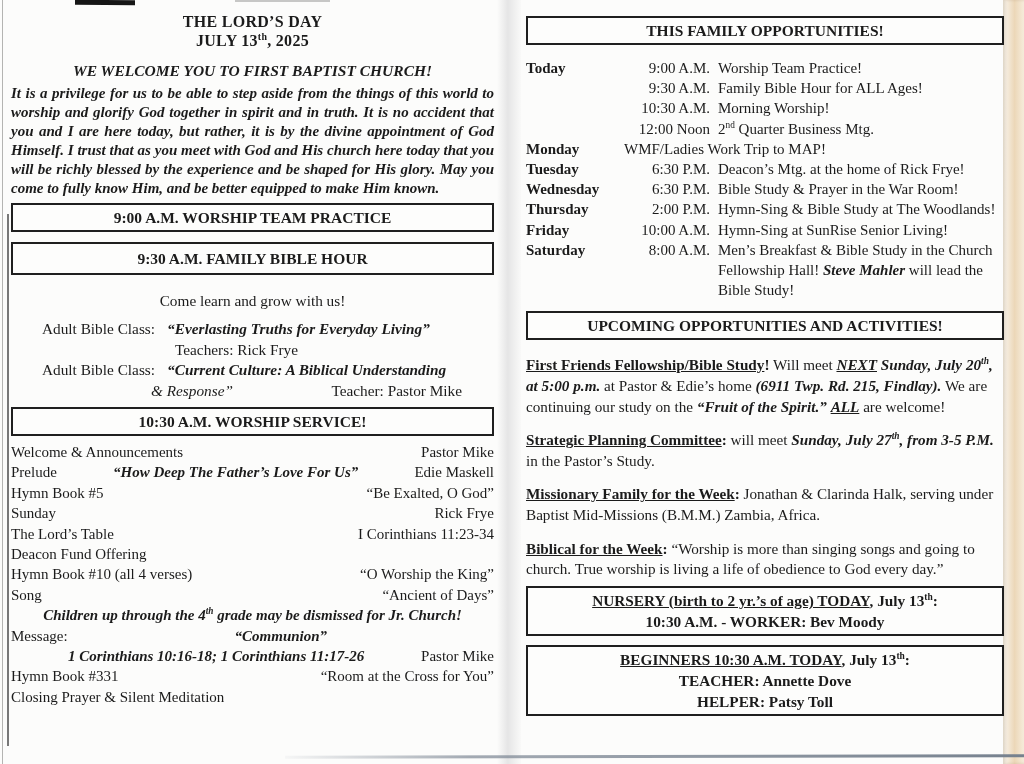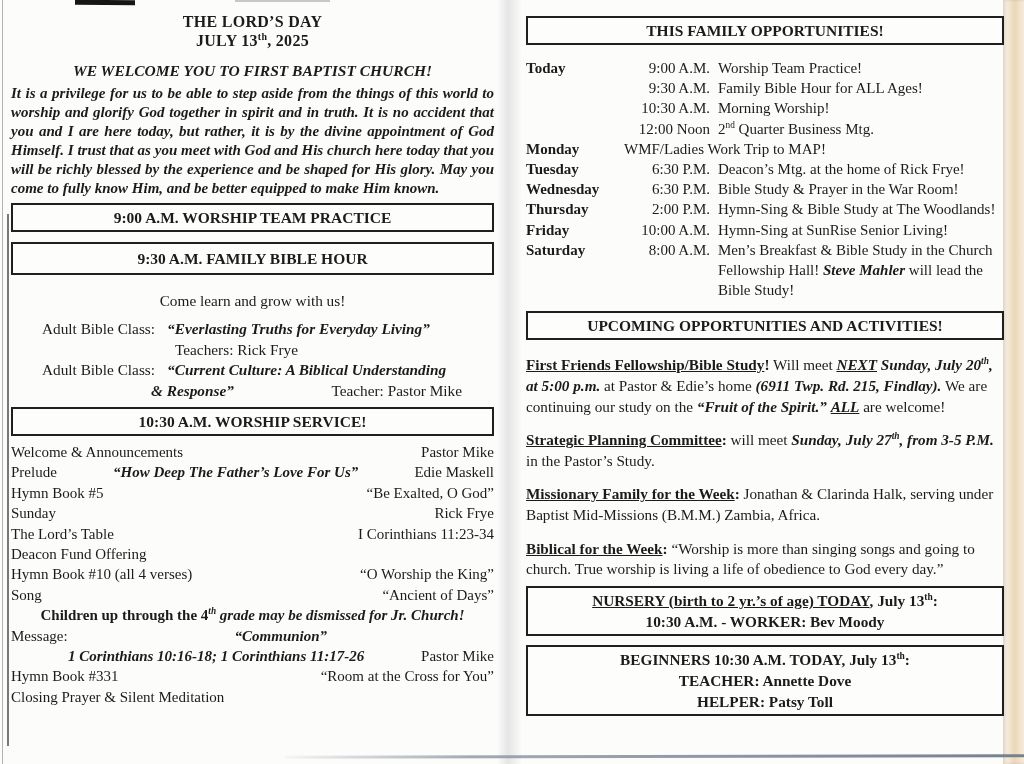--- a/index.html
+++ b/index.html
@@ -59,21 +59,21 @@
   .box-930  { margin-top: 10px; padding: 6px 2px; }
   .box-1030 { margin-top: 6px; }
   .class-line { text-align: center; font-size: 15.3px; line-height: 21px; }
   .class-block { margin-top: 15px; }
   .abc { margin-top: 8px; font-size: 15.3px; line-height: 20.5px; }
   .abc-row { display: flex; }
   .abc-label { padding-left: 31px; white-space: nowrap; }
   .abc-title { padding-left: 12px; font-weight: bold; font-style: italic; }
   .abc-teacher-r { text-align: center; padding-right: 32px; }
   .abc-row4 { display: flex; justify-content: space-between; padding-left: 140px; padding-right: 32px; }
-  .abc-resp { font-weight: bold; font-style: italic; }
+  .abc-resp { font-weight: normal; font-style: italic; }
   .service { margin-top: 6px; }
   .srow { display: flex; font-size: 15px; line-height: 20.4px; }
   .srow .l { white-space: nowrap; }
   .srow .c { flex: 1; text-align: center; }
   .srow .r { white-space: nowrap; }
 
   
   .pr { position: absolute; left: 526px; top: 16px; width: 478px; }
   .sched { margin-top: 13px; }
   .schrow { display: grid; grid-template-columns: 90px 86px 1fr; column-gap: 8px; font-size: 15px; line-height: 20.2px; }
@@ -171,21 +171,21 @@
           <span class="c"></span>
           <span class="r">“O Worship the King”</span>
         </div>
       <div class="srow">
           <span class="l">Song</span>
           <span class="c"></span>
           <span class="r">“Ancient of Days”</span>
         </div>
       <div class="srow">
           <span class="l"></span>
-          <span class="c"><span style="font-weight: bold; ">Children up through the 4</span><sup style="font-weight: bold; font-style: italic;">th</sup><span style="font-weight: bold; font-style: italic;"> grade may be dismissed for Jr. Church!</span></span>
+          <span class="c"><span style="font-weight: bold; font-style: italic;">Children up through the 4</span><sup style="font-weight: bold; font-style: italic;">th</sup><span style="font-weight: bold; font-style: italic;"> grade may be dismissed for Jr. Church!</span></span>
           <span class="r"></span>
         </div>
       <div class="srow">
           <span class="l">Message:</span>
           <span class="c"><span style="font-weight: bold; font-style: italic;">“Communion”</span></span>
           <span class="r"></span>
         </div>
       <div class="srow">
           <span class="l"></span>
           <span class="c"><span style="font-weight: bold; font-style: italic;">1 Corinthians 10:16-18; 1 Corinthians 11:17-26</span></span>
@@ -275,19 +275,19 @@
     <div class="para"><span style="font-weight: bold; text-decoration: underline;">Strategic Planning Committee</span><span style="font-weight: bold;">:</span><span> will meet </span><span style="font-weight: bold; font-style: italic;">Sunday, July 27</span><sup style="font-weight: bold; font-style: italic;">th</sup><span style="font-weight: bold; font-style: italic;">, from 3-5 P.M.</span><span> in the Pastor’s Study.</span></div>
     <div class="para"><span style="font-weight: bold; text-decoration: underline;">Missionary Family for the Week</span><span style="font-weight: bold;">:</span><span> Jonathan &amp; Clarinda Halk, serving under Baptist Mid-Missions (B.M.M.) Zambia, Africa.</span></div>
     <div class="para"><span style="font-weight: bold; text-decoration: underline;">Biblical for the Week</span><span style="font-weight: bold;">:</span><span> “Worship is more than singing songs and going to church. True worship is living a life of obedience to God every day.”</span></div>
 
     <div class="notice-box nursery">
       <div><span style="font-weight: bold; text-decoration: underline;">NURSERY (birth to 2 yr.’s of age) TODAY</span><span style="font-weight: bold;">, July 13</span><sup style="font-weight: bold;">th</sup><span style="font-weight: bold;">:</span></div>
       <div>10:30 A.M. - WORKER: Bev Moody</div>
     </div>
 
     <div class="notice-box beginners">
-      <div><span style="font-weight: bold; ">BEGINNERS 10:30 A.M. TODAY</span><span style="font-weight: bold;">, July 13</span><sup style="font-weight: bold;">th</sup><span style="font-weight: bold;">:</span></div>
+      <div><span style="font-weight: bold; text-decoration: underline;">BEGINNERS 10:30 A.M. TODAY</span><span style="font-weight: bold;">, July 13</span><sup style="font-weight: bold;">th</sup><span style="font-weight: bold;">:</span></div>
       <div>TEACHER: Annette Dove</div>
       <div>HELPER: Patsy Toll</div>
     </div>
   </div>
 
 </div>
 
 </body></html>

